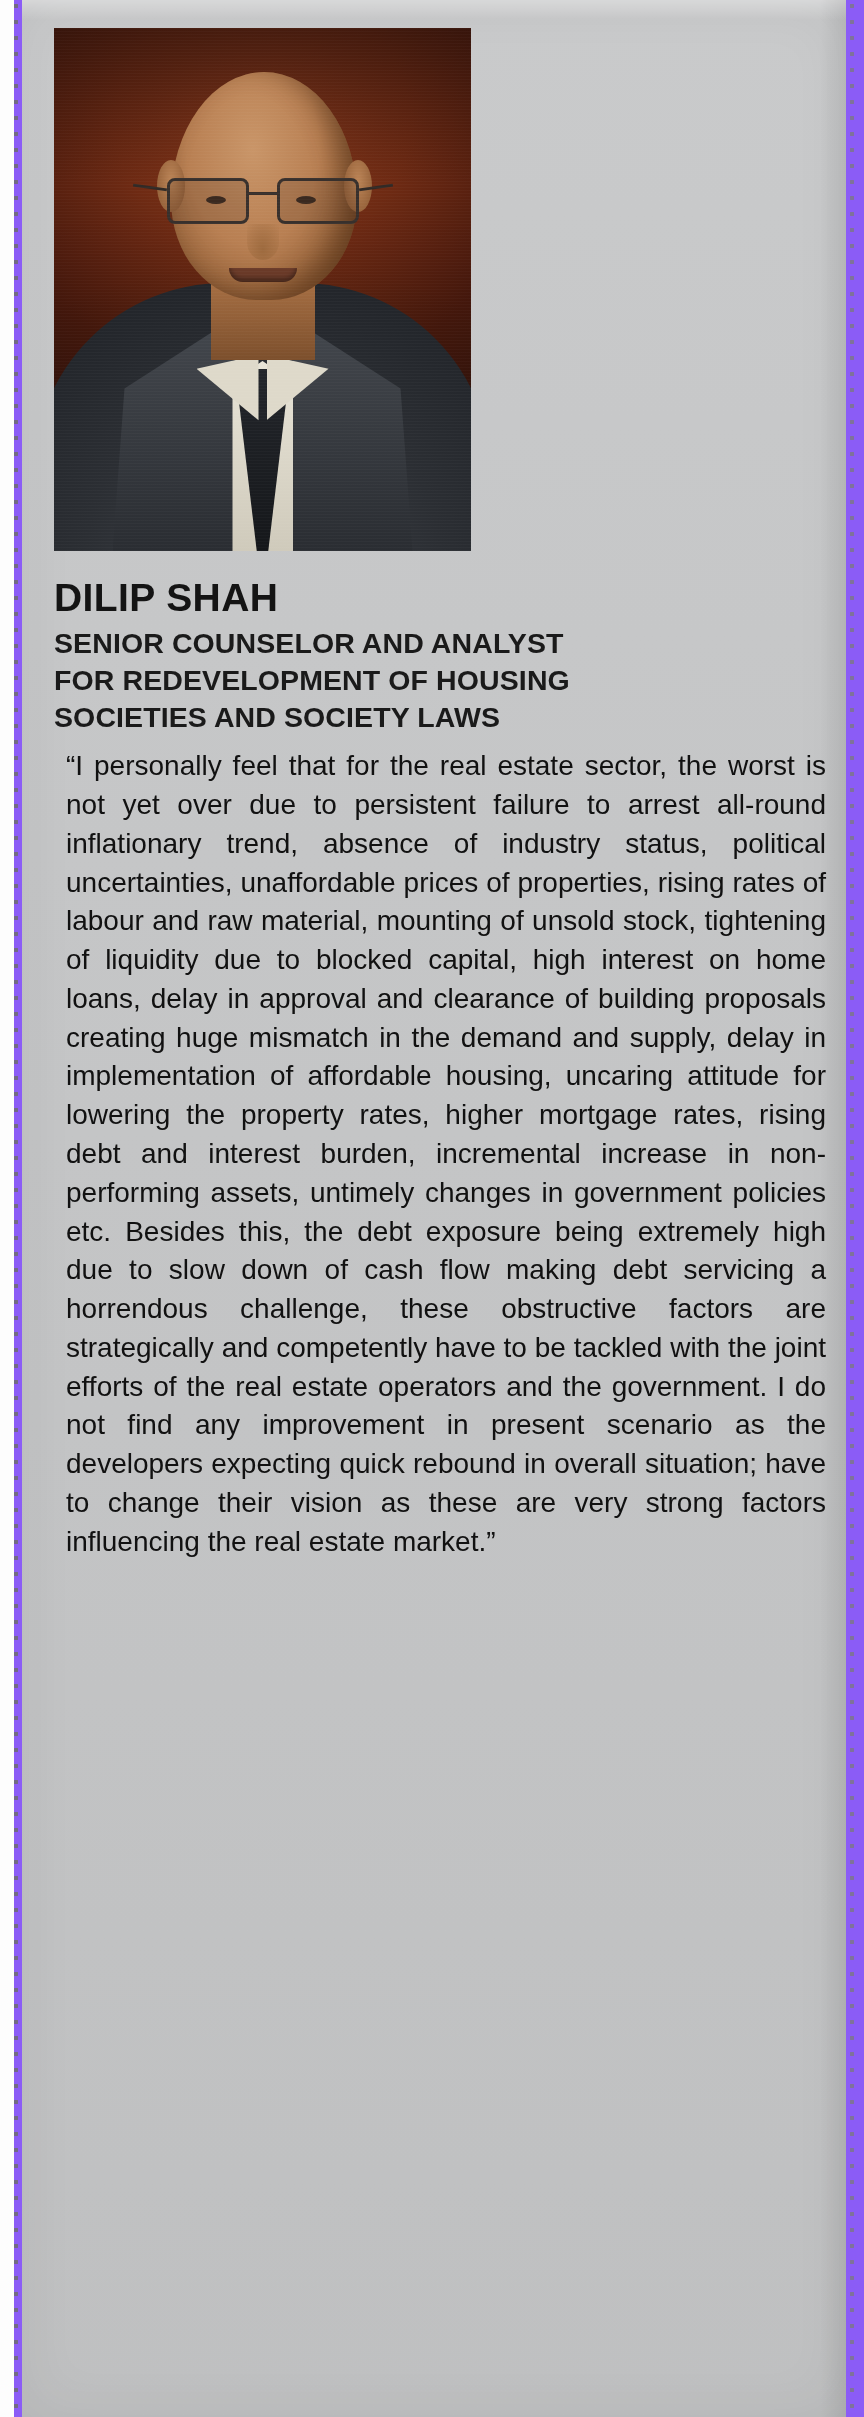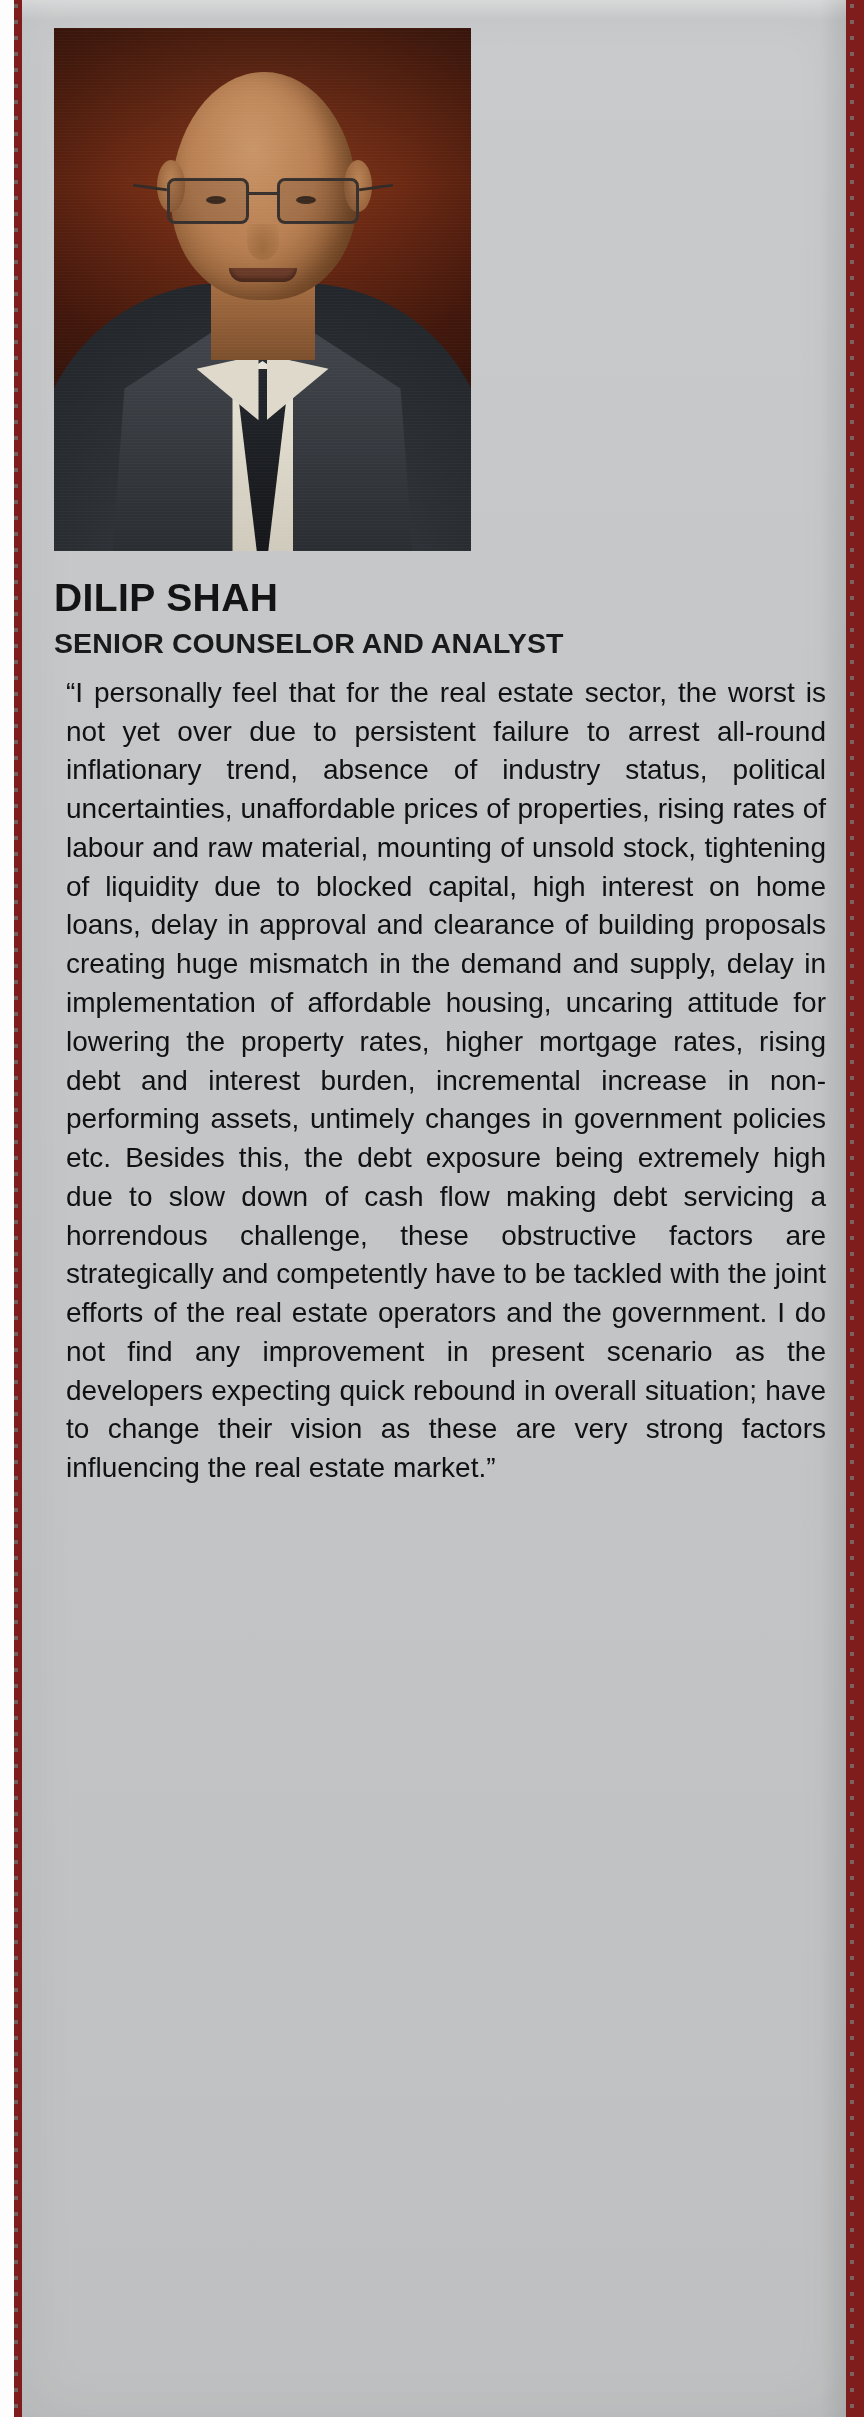--- a/index.html
+++ b/index.html
@@ -12,21 +12,21 @@
     height: 2417px;
     font-family: "Liberation Sans", sans-serif;
     overflow: hidden;
   }
 
   
   .page {
     position: relative;
     width: 864px;
     height: 2417px;
-    background: #7f1d1d;
+    background: #8b5cf6;
     overflow: hidden;
   }
 
   
   .scan-left-margin {
     position: absolute;
     left: 0;
     top: 0;
     width: 14px;
     height: 2417px;
@@ -343,20 +343,22 @@
         </div>
         <div class="nose"></div>
         <div class="mouth"></div>
         <div class="photo-grain"></div>
       </div>
 
       <h1 class="name">DILIP SHAH</h1>
 
       <div class="role">
         <div>SENIOR COUNSELOR AND ANALYST</div>
+        <div>FOR REDEVELOPMENT OF HOUSING</div>
+        <div>SOCIETIES AND SOCIETY LAWS</div>
       </div>
 
       <p class="quote">“I personally feel that for the real estate sector, the worst is not yet over due to persistent failure to arrest all-round inflationary trend, absence of industry status, political uncertainties, unaffordable prices of properties, rising rates of labour and raw material, mounting of unsold stock, tightening of liquidity due to blocked capital, high interest on home loans, delay in approval and clearance of building proposals creating huge mismatch in the demand and supply, delay in implementation of affordable housing, uncaring attitude for lowering the property rates, higher mortgage rates, rising debt and interest burden, incremental increase in non-performing assets, untimely changes in government policies etc. Besides this, the debt exposure being extremely high due to slow down of cash flow making debt servicing a horrendous challenge, these obstructive factors are strategically and competently have to be tackled with the joint efforts of the real estate operators and the government. I do not find any improvement in present scenario as the developers expecting quick rebound in overall situation; have to change their vision as these are very strong factors influencing the real estate market.”</p>
 
     </div>
   </div>
 
   <div class="perforation-right"></div>
 </div>
 

